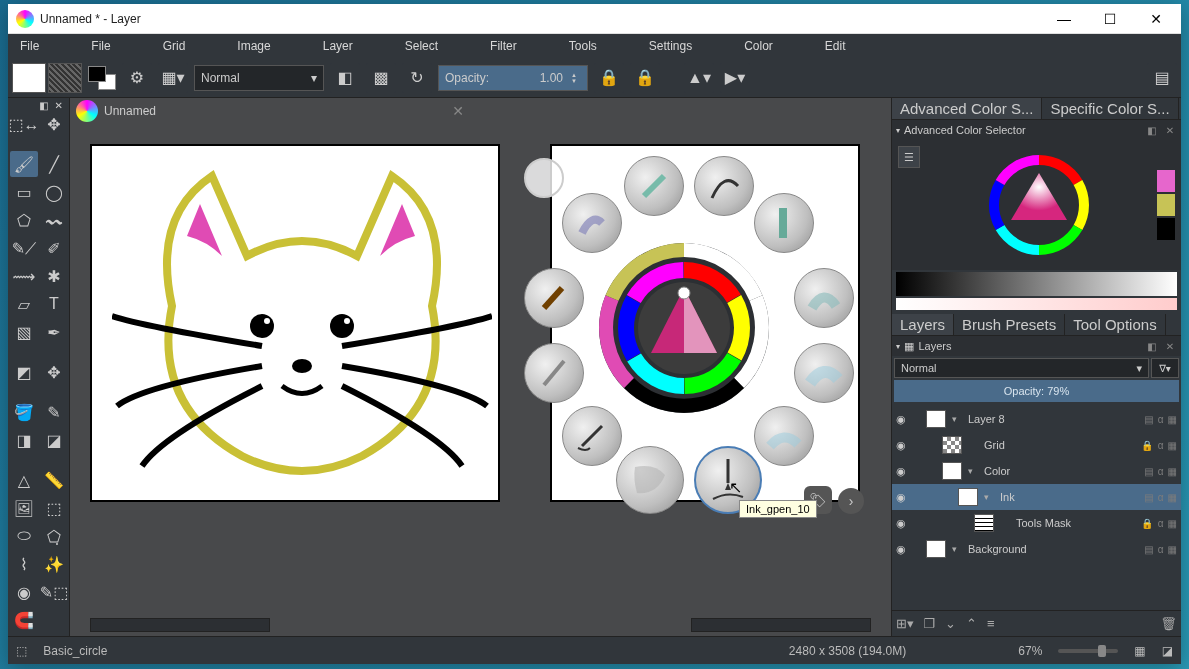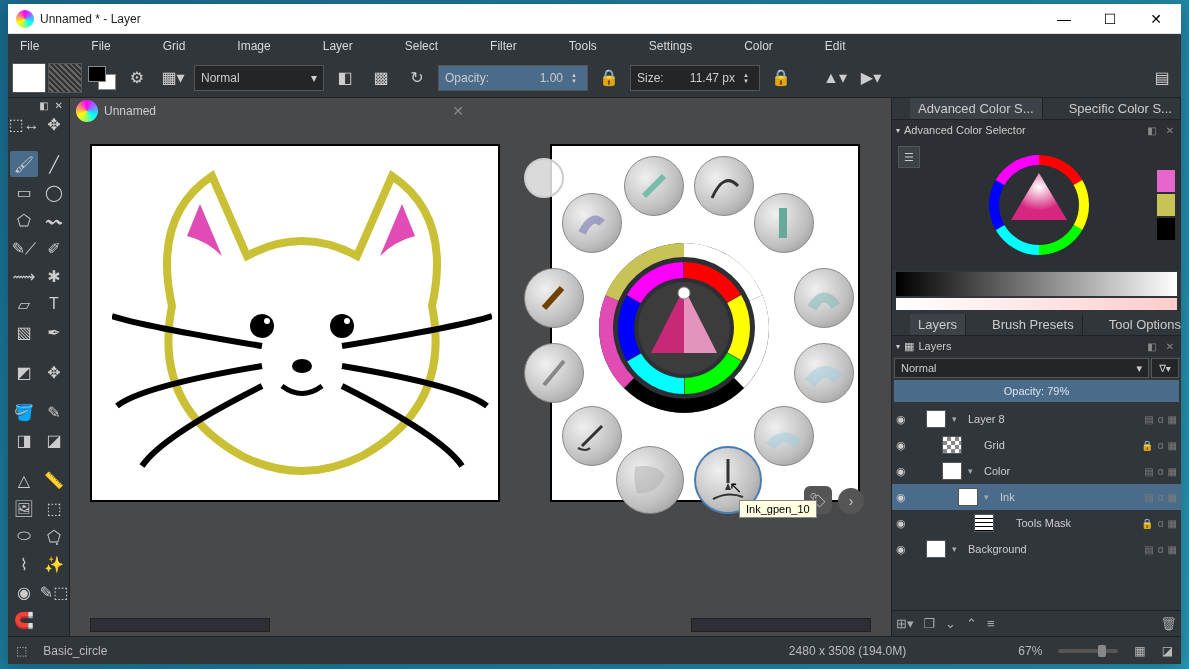--- a/index.html
+++ b/index.html
@@ -45,21 +45,21 @@
 .pages-wrap { display: flex; gap: 50px; }
 .page { background: #fff; border: 2px solid #000; position: relative; }
 .page.p1 { width: 410px; height: 358px; }
 .page.p2 { width: 310px; height: 358px; }
 .cat-svg { position: absolute; top: 10px; left: 20px; }
 .hscroll { position: absolute; bottom: 4px; height: 14px; background: #2c2f33; border: 1px solid #222; }
 .hscroll.left { left: 20px; width: 180px; }
 .hscroll.right { right: 20px; width: 180px; }
 .right-panels { width: 290px; background: #31363b; border-left: 1px solid #222; display: flex; flex-direction: column; font-size: 11px; color: #ccc; }
 .panel-tabs { display: flex; height: 22px; border-bottom: 1px solid #222; }
-.panel-tab { padding: 0 8px; display: flex; align-items: center; background: #31363b; border-right: 1px solid #222; cursor: pointer; font-size: 13px; white-space: nowrap; margin-left: 18px; }
+.panel-tab { padding: 0 8px; display: flex; align-items: center; background: #31363b; border-right: 1px solid #222; cursor: pointer; font-size: 15px; white-space: nowrap; }
 .panel-tab.active { background: #3d4248; }
 .panel-header { height: 20px; background: #2c2f33; display: flex; align-items: center; padding: 0 4px; font-size: 11px; gap: 4px; }
 .panel-header .arrow { font-size: 8px; }
 .panel-header .spacer { flex: 1; }
 .panel-header .ctrl { width: 14px; height: 14px; color: #888; cursor: pointer; font-size: 10px; display: flex; align-items: center; justify-content: center; }
 .color-selector-body { height: 130px; background: #2c2f33; display: flex; padding: 6px; gap: 6px; }
 .cs-left-btn { width: 22px; height: 22px; background: #3d4248; border: 1px solid #555; display: flex; align-items: center; justify-content: center; }
 .cs-wheel-wrap { flex: 1; display: flex; align-items: center; justify-content: center; }
 .cs-swatches { width: 18px; display: flex; flex-direction: column; gap: 2px; }
 .cs-sw { width: 18px; height: 22px; }
@@ -142,28 +142,20 @@
     <div class="slider-field opacity">
       <div class="opacity-fill"></div>
       <span class="label">Opacity:</span>
       <span class="value">1.00</span>
       <div class="arrows">
           <span>▲</span>
           <span>▼</span>
         </div>
     </div>
     <div class="tb-btn">🔒</div>
-    <div class="slider-field size">
-      <span class="label">Size:</span>
-      <span class="value">11.47 px</span>
-      <div class="arrows">
-          <span>▲</span>
-          <span>▼</span>
-        </div>
-    </div>
     <div class="tb-btn">🔒</div>
     <div style="width:12px"></div>
     <div class="tb-btn">▲▾</div>
     <div class="tb-btn">▶▾</div>
     <div style="flex:1"></div>
     <div class="tb-btn">▤</div>
   </div>
 
   <div class="main-area">
 

